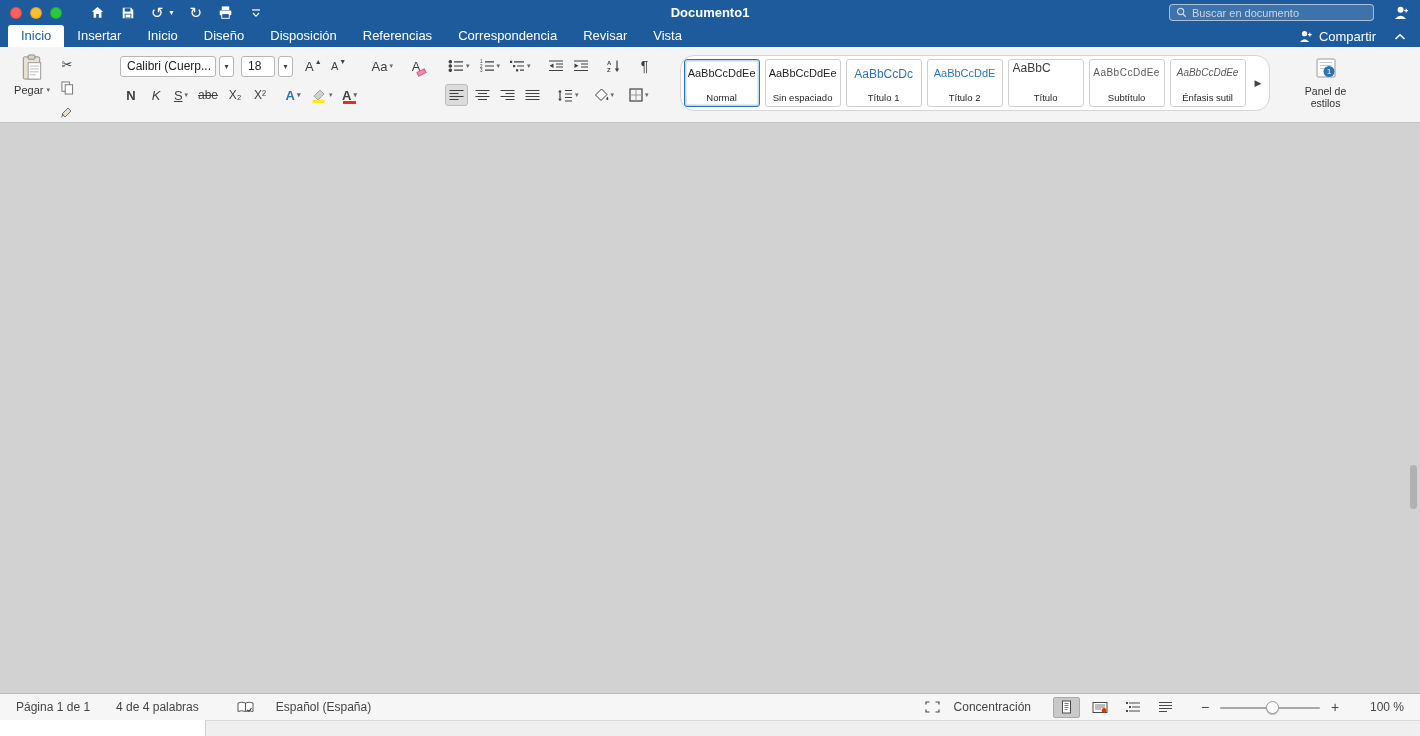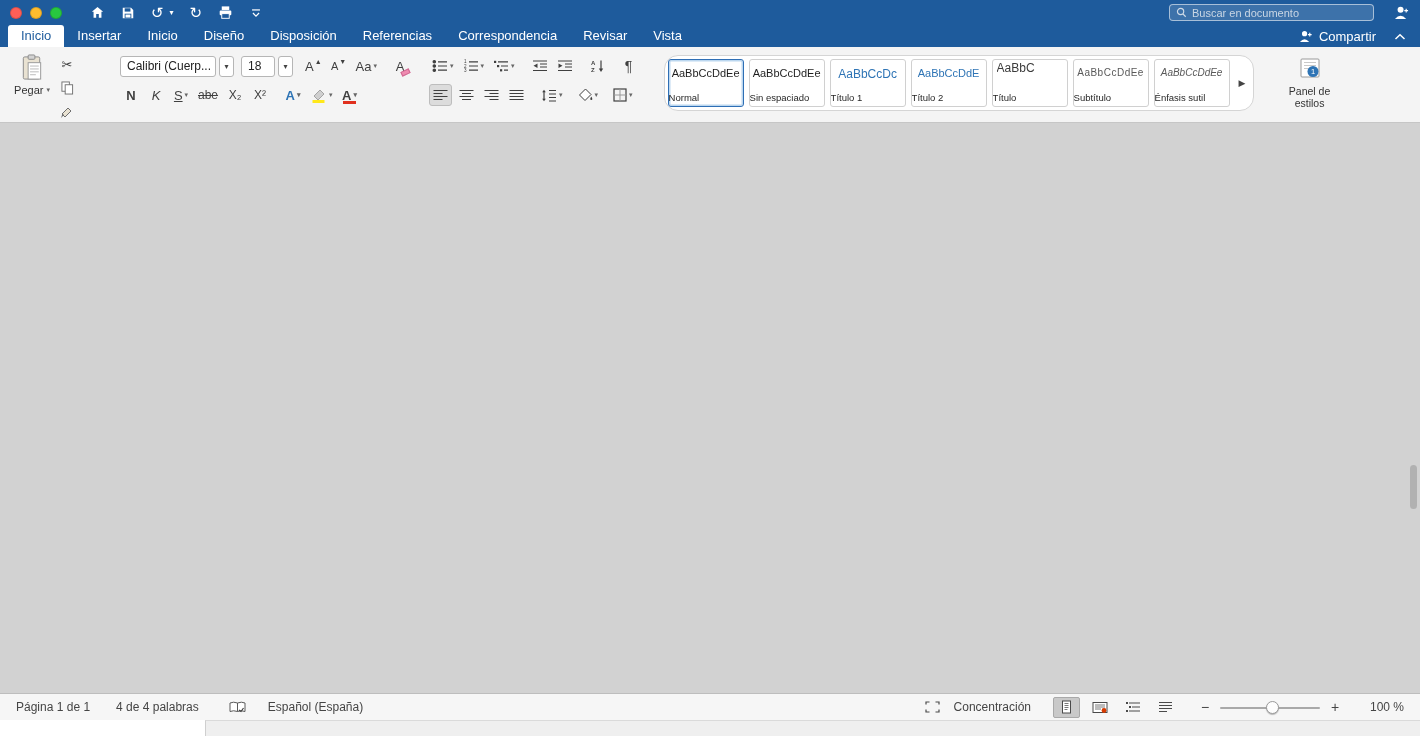--- a/index.html
+++ b/index.html
@@ -44,40 +44,40 @@
   .bold-b{font-weight:bold}.ital{font-style:italic}.undl{text-decoration:underline}.strik{text-decoration:line-through;font-size:12px}
   .fx-a{color:#2e74b5;font-weight:bold}
   .colorbar{position:absolute;left:4px;bottom:2px;width:13px;height:3px;background:#e0301e}
   .eraser{position:absolute;right:1px;bottom:2px;width:9px;height:5px;background:#ef8bb0;transform:rotate(-25deg);border:1px solid #d06a93}
   .grp-font{margin-left:12px}
   .grp-para{margin-left:18px}
   .gallery{margin-left:24px;margin-top:8px;height:56px;background:#fff;border:1px solid #d5d5d5;border-radius:14px;display:flex;align-items:center;padding:0 3px;gap:5px}
   .stylebox{width:76px;height:48px;border:1px solid #d0d0d0;border-radius:3px;background:#fff;position:relative;overflow:hidden}
   .stylebox.selected{border:1px solid #2f6fb5;box-shadow:inset 0 0 0 1.5px #bcd7ef}
   .sample{position:absolute;top:7px;left:2px;right:2px;text-align:center;white-space:nowrap;overflow:hidden;color:#1f1f1f;font-size:11px}
-  .slabel{position:absolute;bottom:3px;left:0;right:0;font-size:9.5px;color:#262626}
+  .slabel{position:absolute;bottom:3px;left:0;right:0;text-align:center;font-size:9.5px;color:#262626}
   .s-t1{font-size:12px;color:#2e74b5}
   .s-t2{font-size:11px;color:#2e74b5}
   .s-title{font-size:12px;color:#3b3b3b;top:1px;text-align:left;left:4px}
   .s-sub{font-size:10px;color:#595959;letter-spacing:.5px}
   .s-emph{font-size:10px;color:#595959;font-style:italic}
   .gal-more{width:15px;height:48px;display:flex;align-items:center;justify-content:center;font-size:9px;color:#444}
   .panebtn{margin-left:16px;padding-top:10px;width:80px;display:flex;flex-direction:column;align-items:center;gap:4px;font-size:10.5px;color:#333;text-align:center}
   .panebtn .plabel{width:54px;line-height:1.15}
 
   
   .docarea{position:relative;height:570px;background:#d2d2d2}
   .page{position:absolute;left:403px;top:10px;width:594px;height:549px;background:#fff;border:1px solid #c9c9c9;box-shadow:0 1px 3px rgba(0,0,0,.18)}
   .doctext{position:absolute;left:83px;top:67px;font-size:17px;color:#3d3d3d}
   .sel{background:#cfe6f7;padding:2px 12px 3px 1px}
   .vscroll{position:absolute;right:3px;top:342px;width:7px;height:44px;border-radius:4px;background:#9f9f9f;opacity:.65}
 
   
   .statusbar{height:27px;background:#f6f6f6;border-top:1px solid #bdbdbd;display:flex;align-items:center;padding:0 16px;font-size:12px;color:#454545}
-  .sb-page{margin-right:26px}.sb-words{margin-right:30px}.sb-proof{margin-right:22px;display:flex;align-items:center}
+  .sb-page{margin-right:26px}.sb-words{margin-right:38px}.sb-proof{margin-right:22px;display:flex;align-items:center}
   .sb-right{margin-left:auto;display:flex;align-items:center}
   .focus{display:flex;align-items:center;gap:14px}
   .views{display:flex;align-items:center;gap:6px;margin-left:22px}
   .vbtn{width:27px;height:21px;display:flex;align-items:center;justify-content:center;border-radius:2px}
   .vbtn.active{background:#c9c9c9;border:1px solid #a9a9a9}
   .zoom{display:flex;align-items:center;gap:9px;margin-left:20px}
   .zsign{font-size:14px;color:#454545;width:12px;text-align:center}
   .ztrack{position:relative;width:100px;height:13px}
   .ztrack::before{content:"";position:absolute;left:0;right:0;top:6px;height:2px;background:#a9a9a9;border-radius:1px}
   .zknob{position:absolute;left:46px;top:0;width:13px;height:13px;border-radius:50%;background:#fdfdfd;border:1px solid #9a9a9a;box-shadow:0 1px 1px rgba(0,0,0,.25)}
@@ -123,20 +123,21 @@
             <rect x="4" y="9.2" width="8" height="5" fill="#1e5b9c" stroke="#fff" stroke-width="1"></rect>
           </svg>
       </span>
       <span>
         <svg width="14" height="14" viewBox="0 0 16 16">
             <path d="M3.5 4.5 h9" stroke="#fff" stroke-width="1.4" fill="none"></path>
             <path d="M4.5 8 L8 11.5 L11.5 8" stroke="#fff" stroke-width="1.4" fill="none"></path>
           </svg>
       </span>
     </div>
+    <div class="wintitle">Documento1</div>
     <div class="tb-right">
       <div class="searchbox">
         <span>
           <svg width="11" height="11" viewBox="0 0 12 12">
               <circle cx="5" cy="5" r="3.4" fill="none" stroke="#cdd9e6" stroke-width="1.3"></circle>
               <path d="M7.6 7.6 L10.6 10.6" stroke="#cdd9e6" stroke-width="1.3"></path>
             </svg>
         </span>
         <input placeholder="Buscar en documento" style="">
       </div>
@@ -230,21 +231,21 @@
           </div>
         <div class="combo-arrow">▾</div>
         <span class="sbtn" style="margin-left:6px">
             <span>A</span>
             <span class="glyph-sup">▲</span>
           </span>
         <span class="sbtn">
             <span style="font-size:11px">A</span>
             <span class="glyph-sup">▼</span>
           </span>
-        <span class="sbtn" style="margin-left:0">
+        <span class="sbtn" style="margin-left:16px">
             <span>Aa</span>
             <span class="dd">▾</span>
           </span>
         <span class="sbtn" style="margin-left:6px">
             <span>A</span>
             <span class="eraser"></span>
           </span>
       </div>
       <div class="r">
         <span class="sbtn bold-b">N</span>

